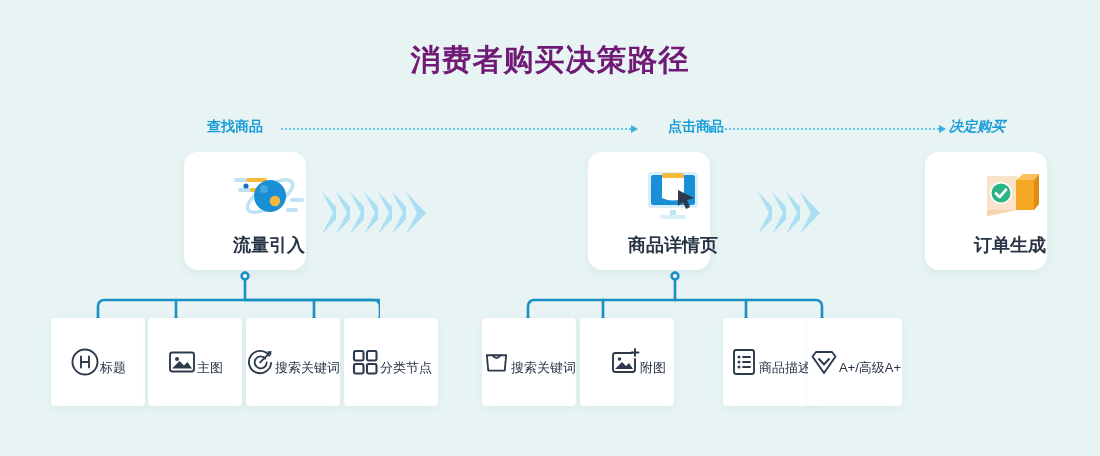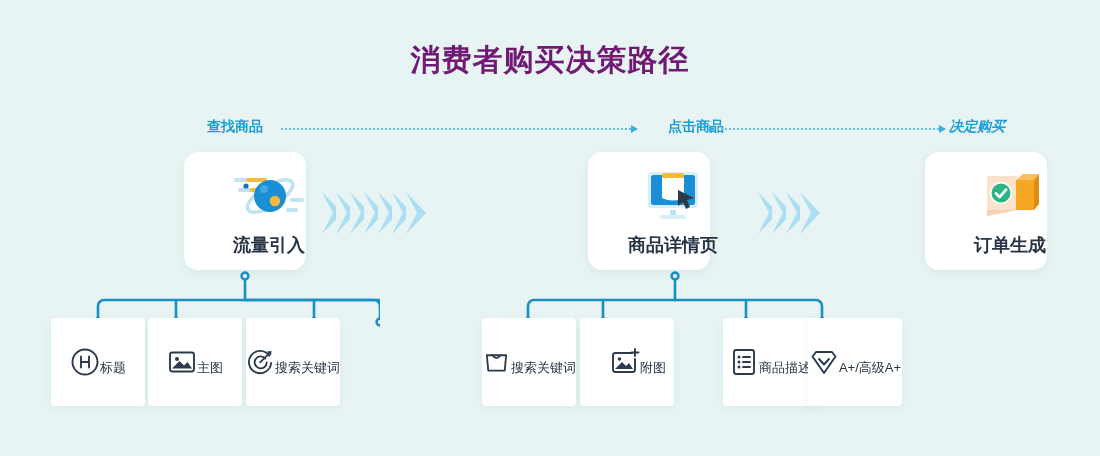--- a/index.html
+++ b/index.html
@@ -285,20 +285,31 @@
   <div class="sub-card" style="left:246px; top:318px;">
     <svg class="sic" viewBox="0 0 30 30">
       <path d="M24 8.5 A11.5 11.5 0 1 0 26 16" fill="none" stroke="#2c3a4b" stroke-width="1.9" stroke-linecap="round"></path>
       <path d="M20 11.5 A6.2 6.2 0 1 0 21.4 15.4" fill="none" stroke="#2c3a4b" stroke-width="1.9" stroke-linecap="round"></path>
       <path d="M14.6 15.4 L24.5 5.6" stroke="#2c3a4b" stroke-width="1.9" stroke-linecap="round"></path>
       <path d="M21.5 4.2 L26.5 3.6 L25.8 8.6 Z" fill="#2c3a4b"></path>
     </svg>
     <div class="slbl">搜索关键词</div>
   </div>
 
+  <div class="sub-card" style="left:344px; top:318px;">
+    <svg class="sic" viewBox="0 0 30 30">
+      <g fill="none" stroke="#2c3a4b" stroke-width="2.1">
+        <rect x="4" y="4" width="9.5" height="9.5" rx="1.4"></rect>
+        <rect x="17" y="4" width="9.5" height="9.5" rx="1.4"></rect>
+        <rect x="4" y="17" width="9.5" height="9.5" rx="1.4"></rect>
+        <rect x="17" y="17" width="9.5" height="9.5" rx="1.4"></rect>
+      </g>
+    </svg>
+    <div class="slbl">分类节点</div>
+  </div>
 
   <div class="sub-card" style="left:482px; top:318px;">
     <svg class="sic" viewBox="0 0 30 30">
       <path d="M5 8 H25 L23.5 24 H6.5 Z" fill="none" stroke="#2c3a4b" stroke-width="1.9" stroke-linejoin="round"></path>
       <path d="M11 8 q4 6 8 0" fill="none" stroke="#2c3a4b" stroke-width="1.9" stroke-linecap="round"></path>
     </svg>
     <div class="slbl">搜索关键词</div>
   </div>
 
   <div class="sub-card" style="left:580px; top:318px;padding-left:22px;">

